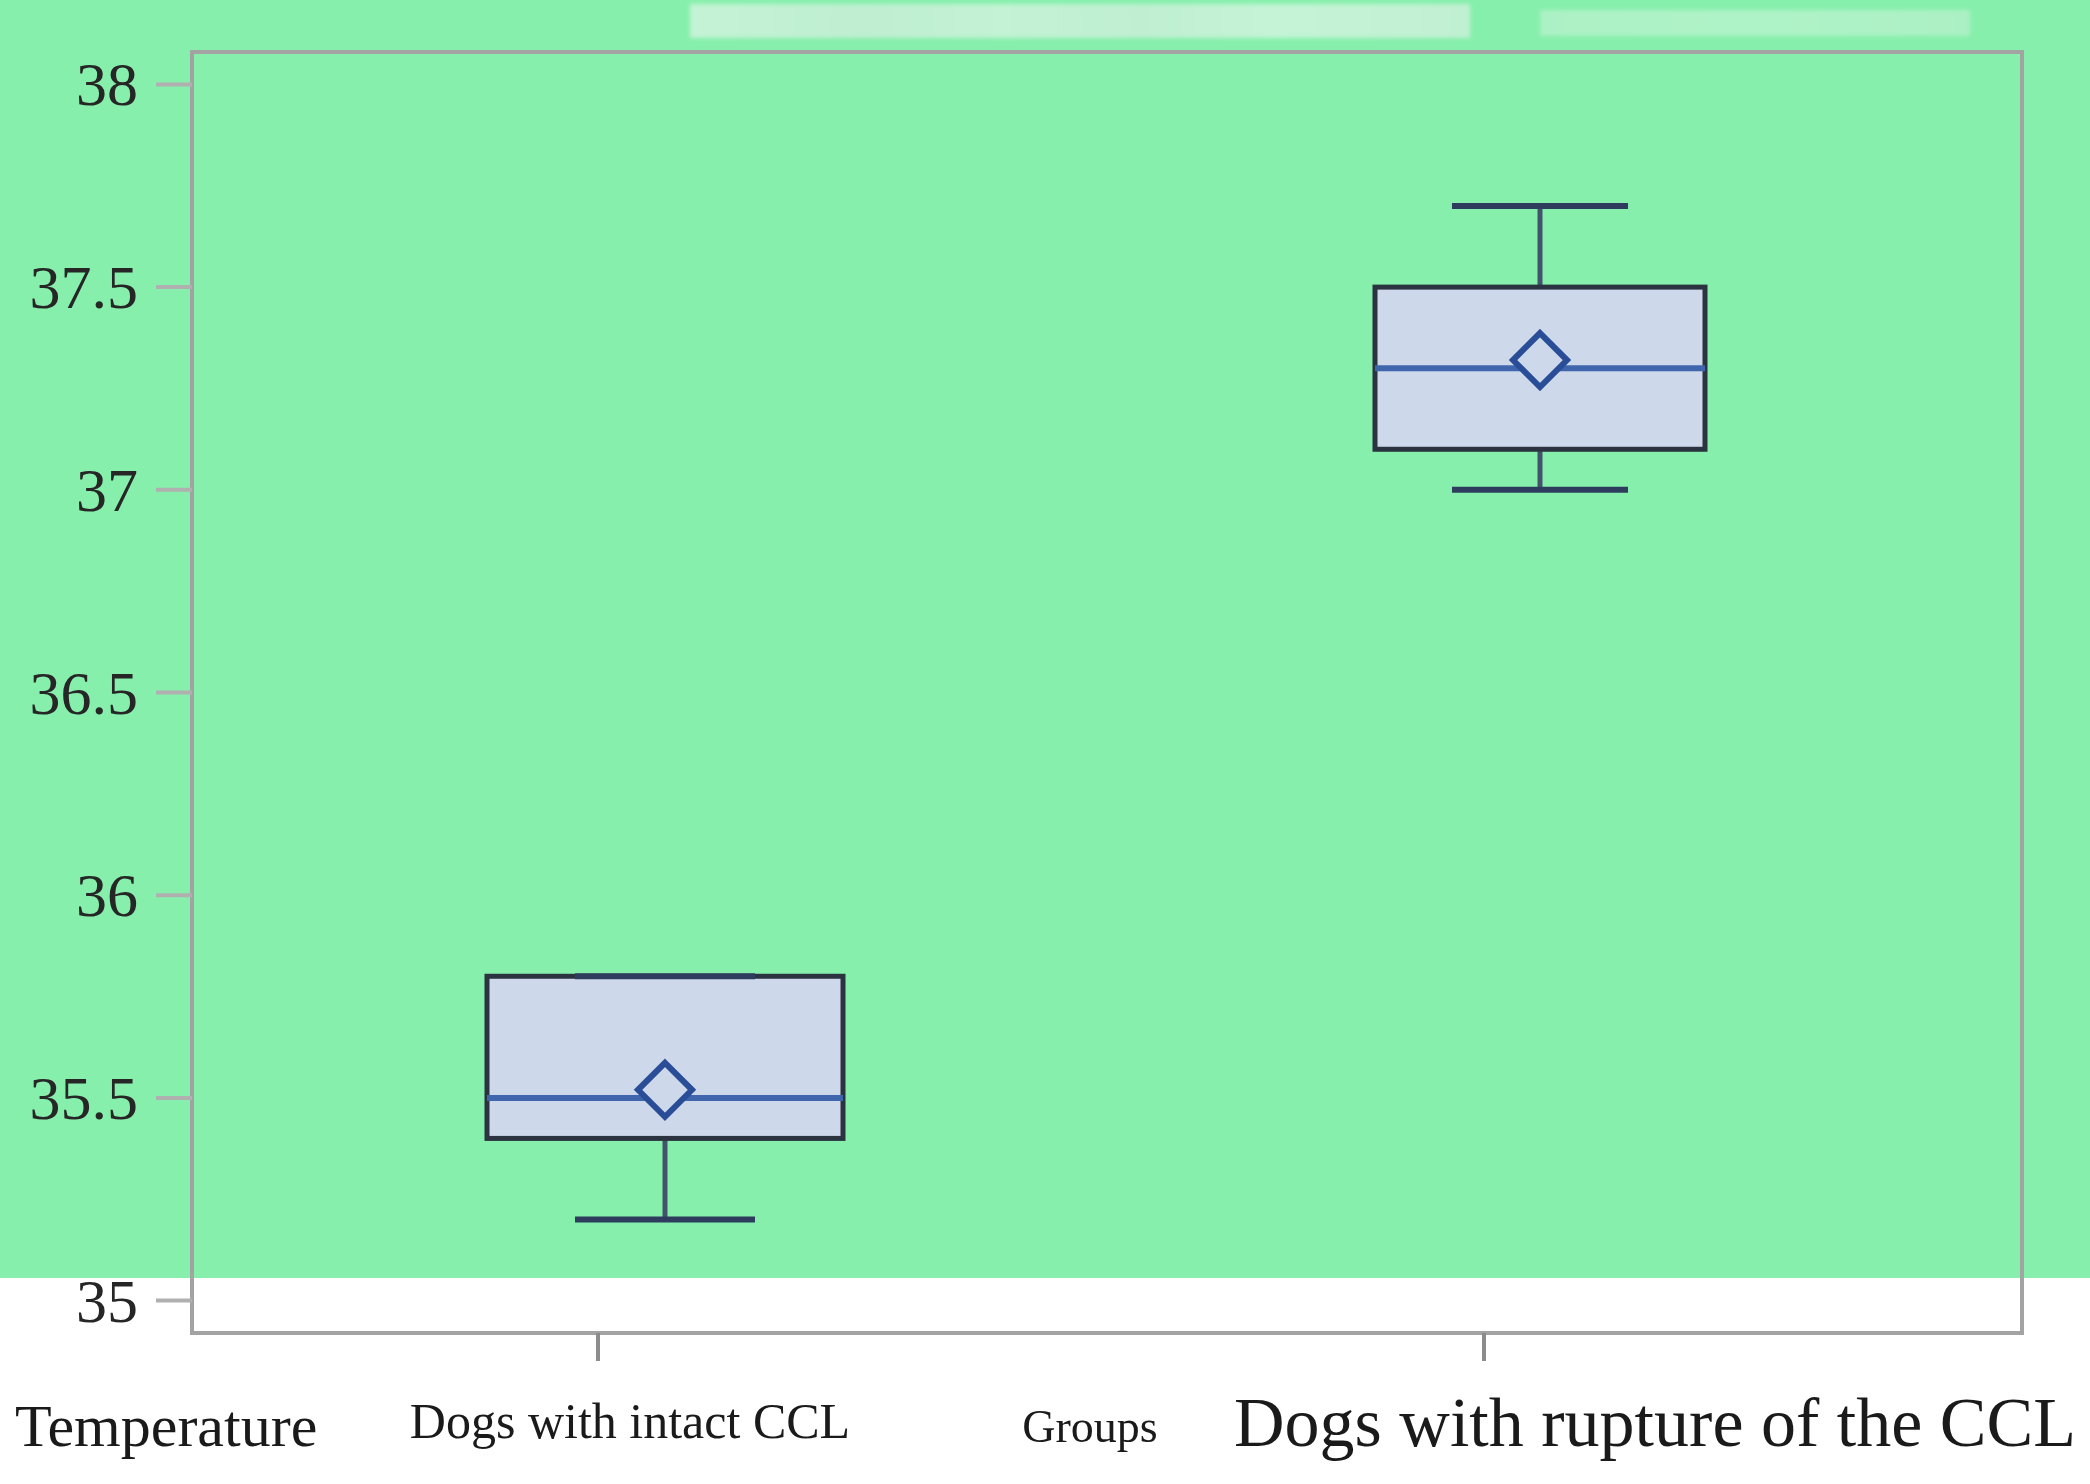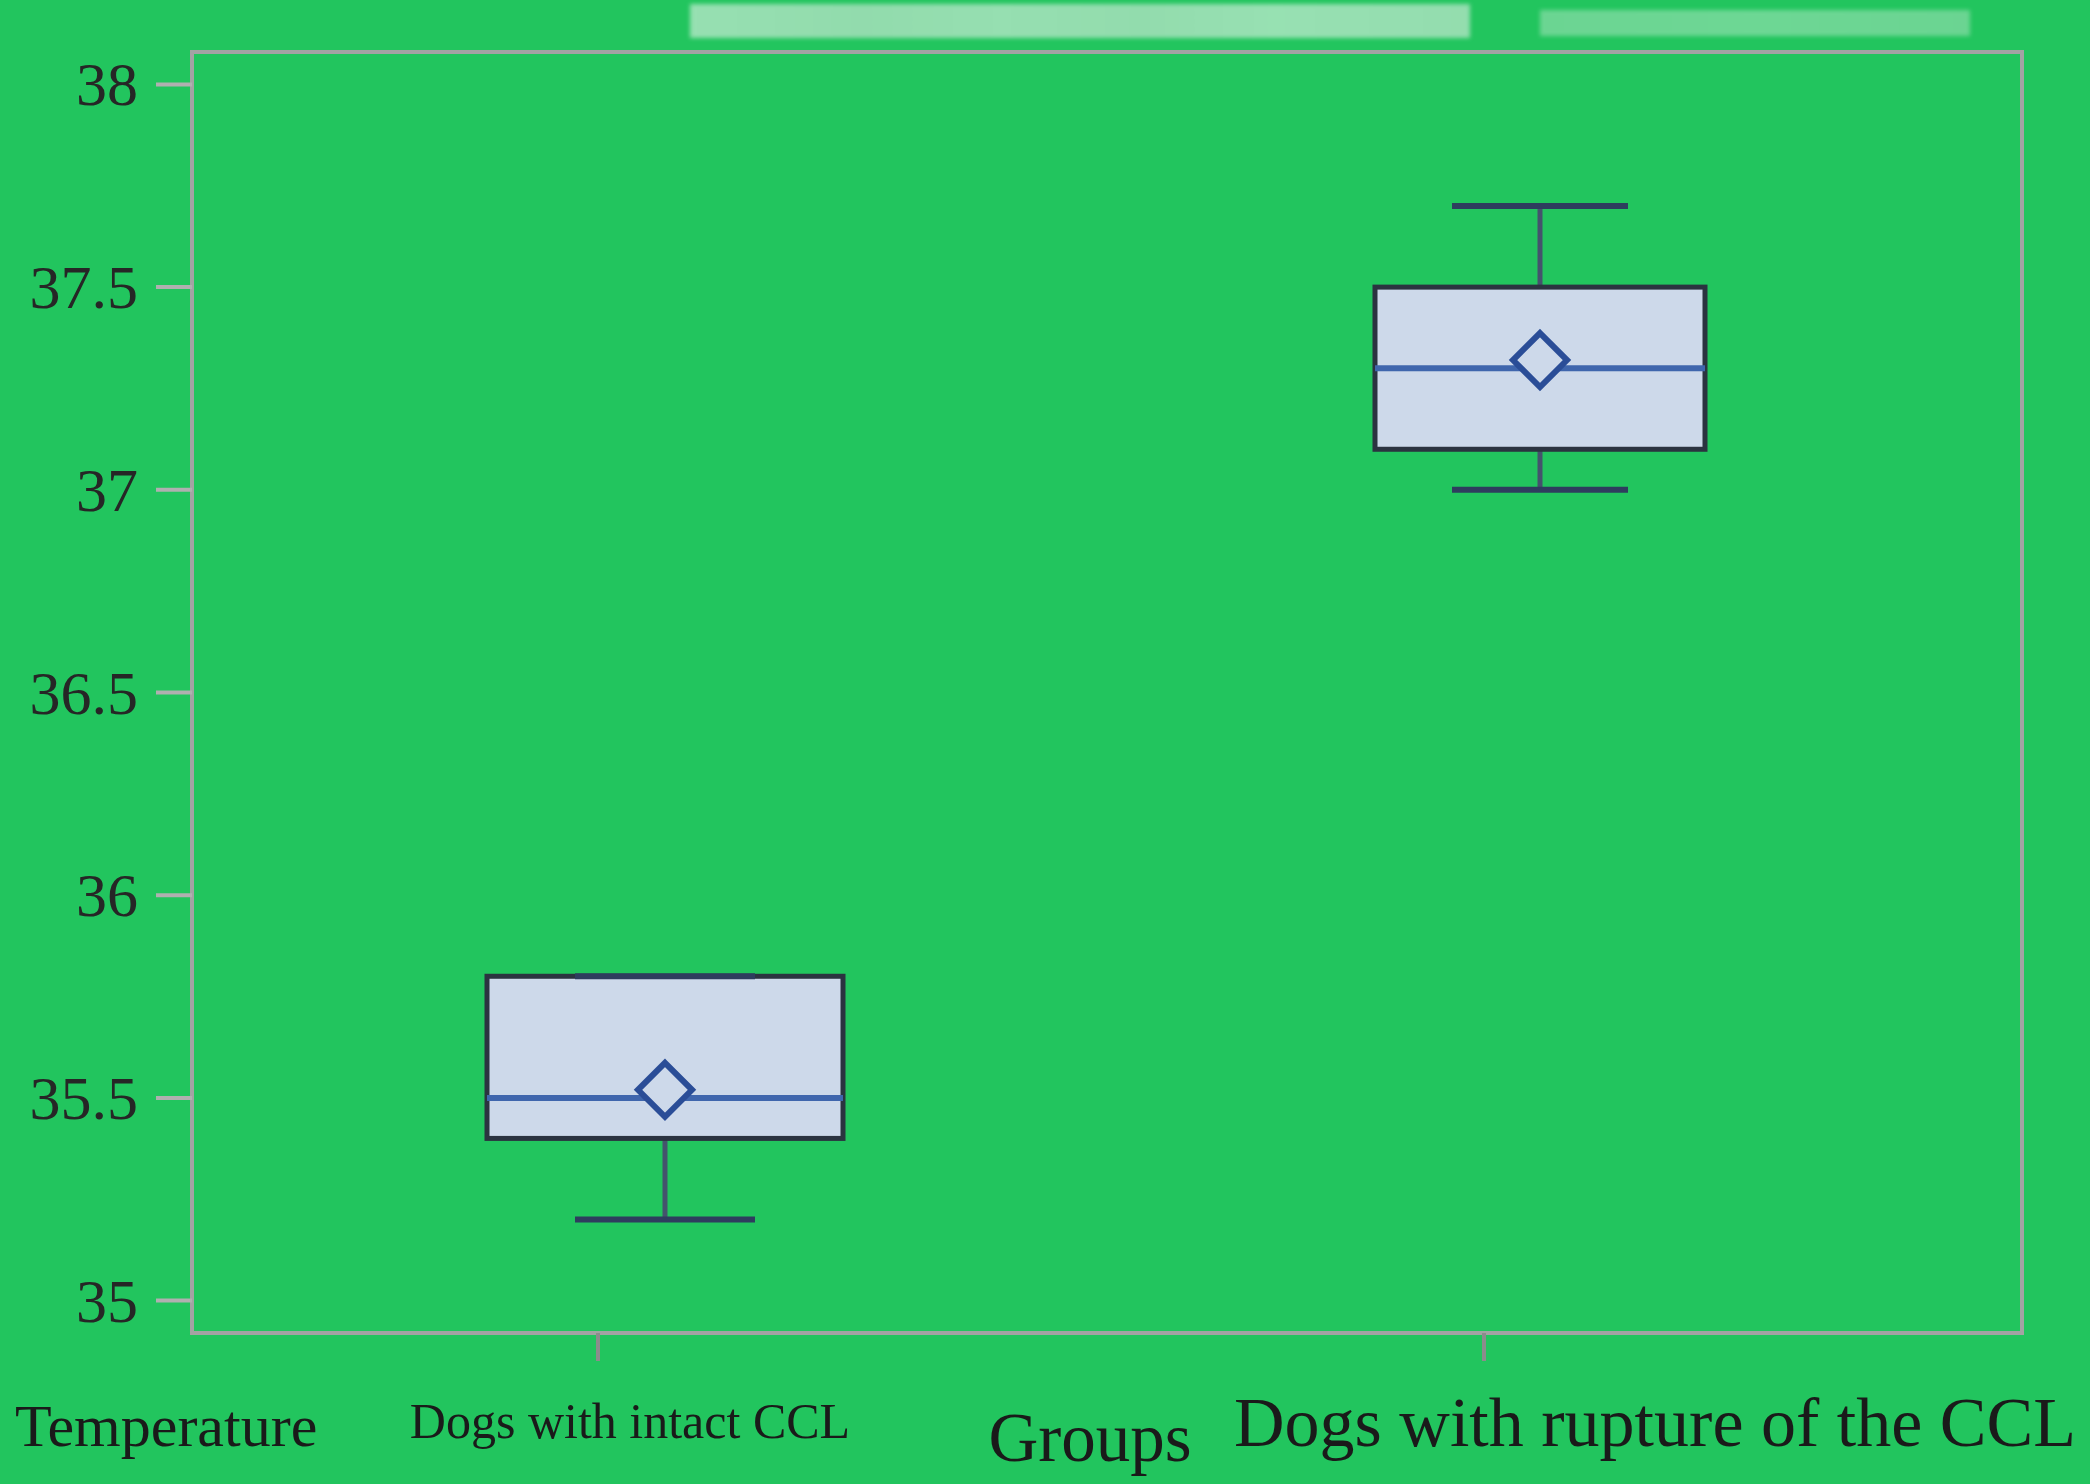--- a/index.html
+++ b/index.html
@@ -1,30 +1,30 @@
 <!DOCTYPE html>
 <html><head>
 <meta charset="utf-8">
 <style>
   html,body{margin:0;padding:0;background:#ffffff;}
   body{width:2090px;height:1484px;overflow:hidden;
        font-family:"Liberation Serif","DejaVu Serif",serif;}
-  .figure{position:relative;width:2090px;height:1484px;background:#22c55e;}
+  .figure{position:relative;width:2090px;height:1278px;background:#86efac;}
   #chart-svg{position:absolute;left:0;top:0;}
   #chart-svg text{font-family:"Liberation Serif","DejaVu Serif",serif;}
   .cropped-title-artifact{position:absolute;left:690px;top:4px;width:780px;height:34px;
        background:linear-gradient(90deg,#f7f7f7 0%,#eeeeee 22%,#f5f5f5 40%,#efefef 58%,#f8f8f8 75%,#f1f1f1 100%);
        opacity:.55;filter:blur(2px);}
   .cropped-title-artifact2{position:absolute;left:1540px;top:10px;width:430px;height:26px;
        background:linear-gradient(90deg,#f4f4f4 0%,#fafafa 50%,#f2f2f2 100%);
        opacity:.35;filter:blur(2px);}
   .bottom-labels span{position:absolute;color:#1a1a1a;white-space:nowrap;line-height:1;}
   .lbl-temperature{left:15px;top:1396px;font-size:60px;}
   .lbl-intact{left:630px;top:1396px;font-size:50px;transform:translateX(-50%);}
-  .lbl-groups{left:1090px;top:1404px;font-size:69px;transform:translateX(-50%);}
+  .lbl-groups{left:1090px;top:1404px;font-size:46px;transform:translateX(-50%);}
   .lbl-rupture{left:1655px;top:1388px;font-size:70px;transform:translateX(-50%);}
 </style>
 </head>
 <body>
 
 <div class="figure">
   <div class="cropped-title-artifact"></div>
   <div class="cropped-title-artifact2"></div>
 
   <svg id="chart-svg" width="2090" height="1484" viewBox="0 0 2090 1484">

